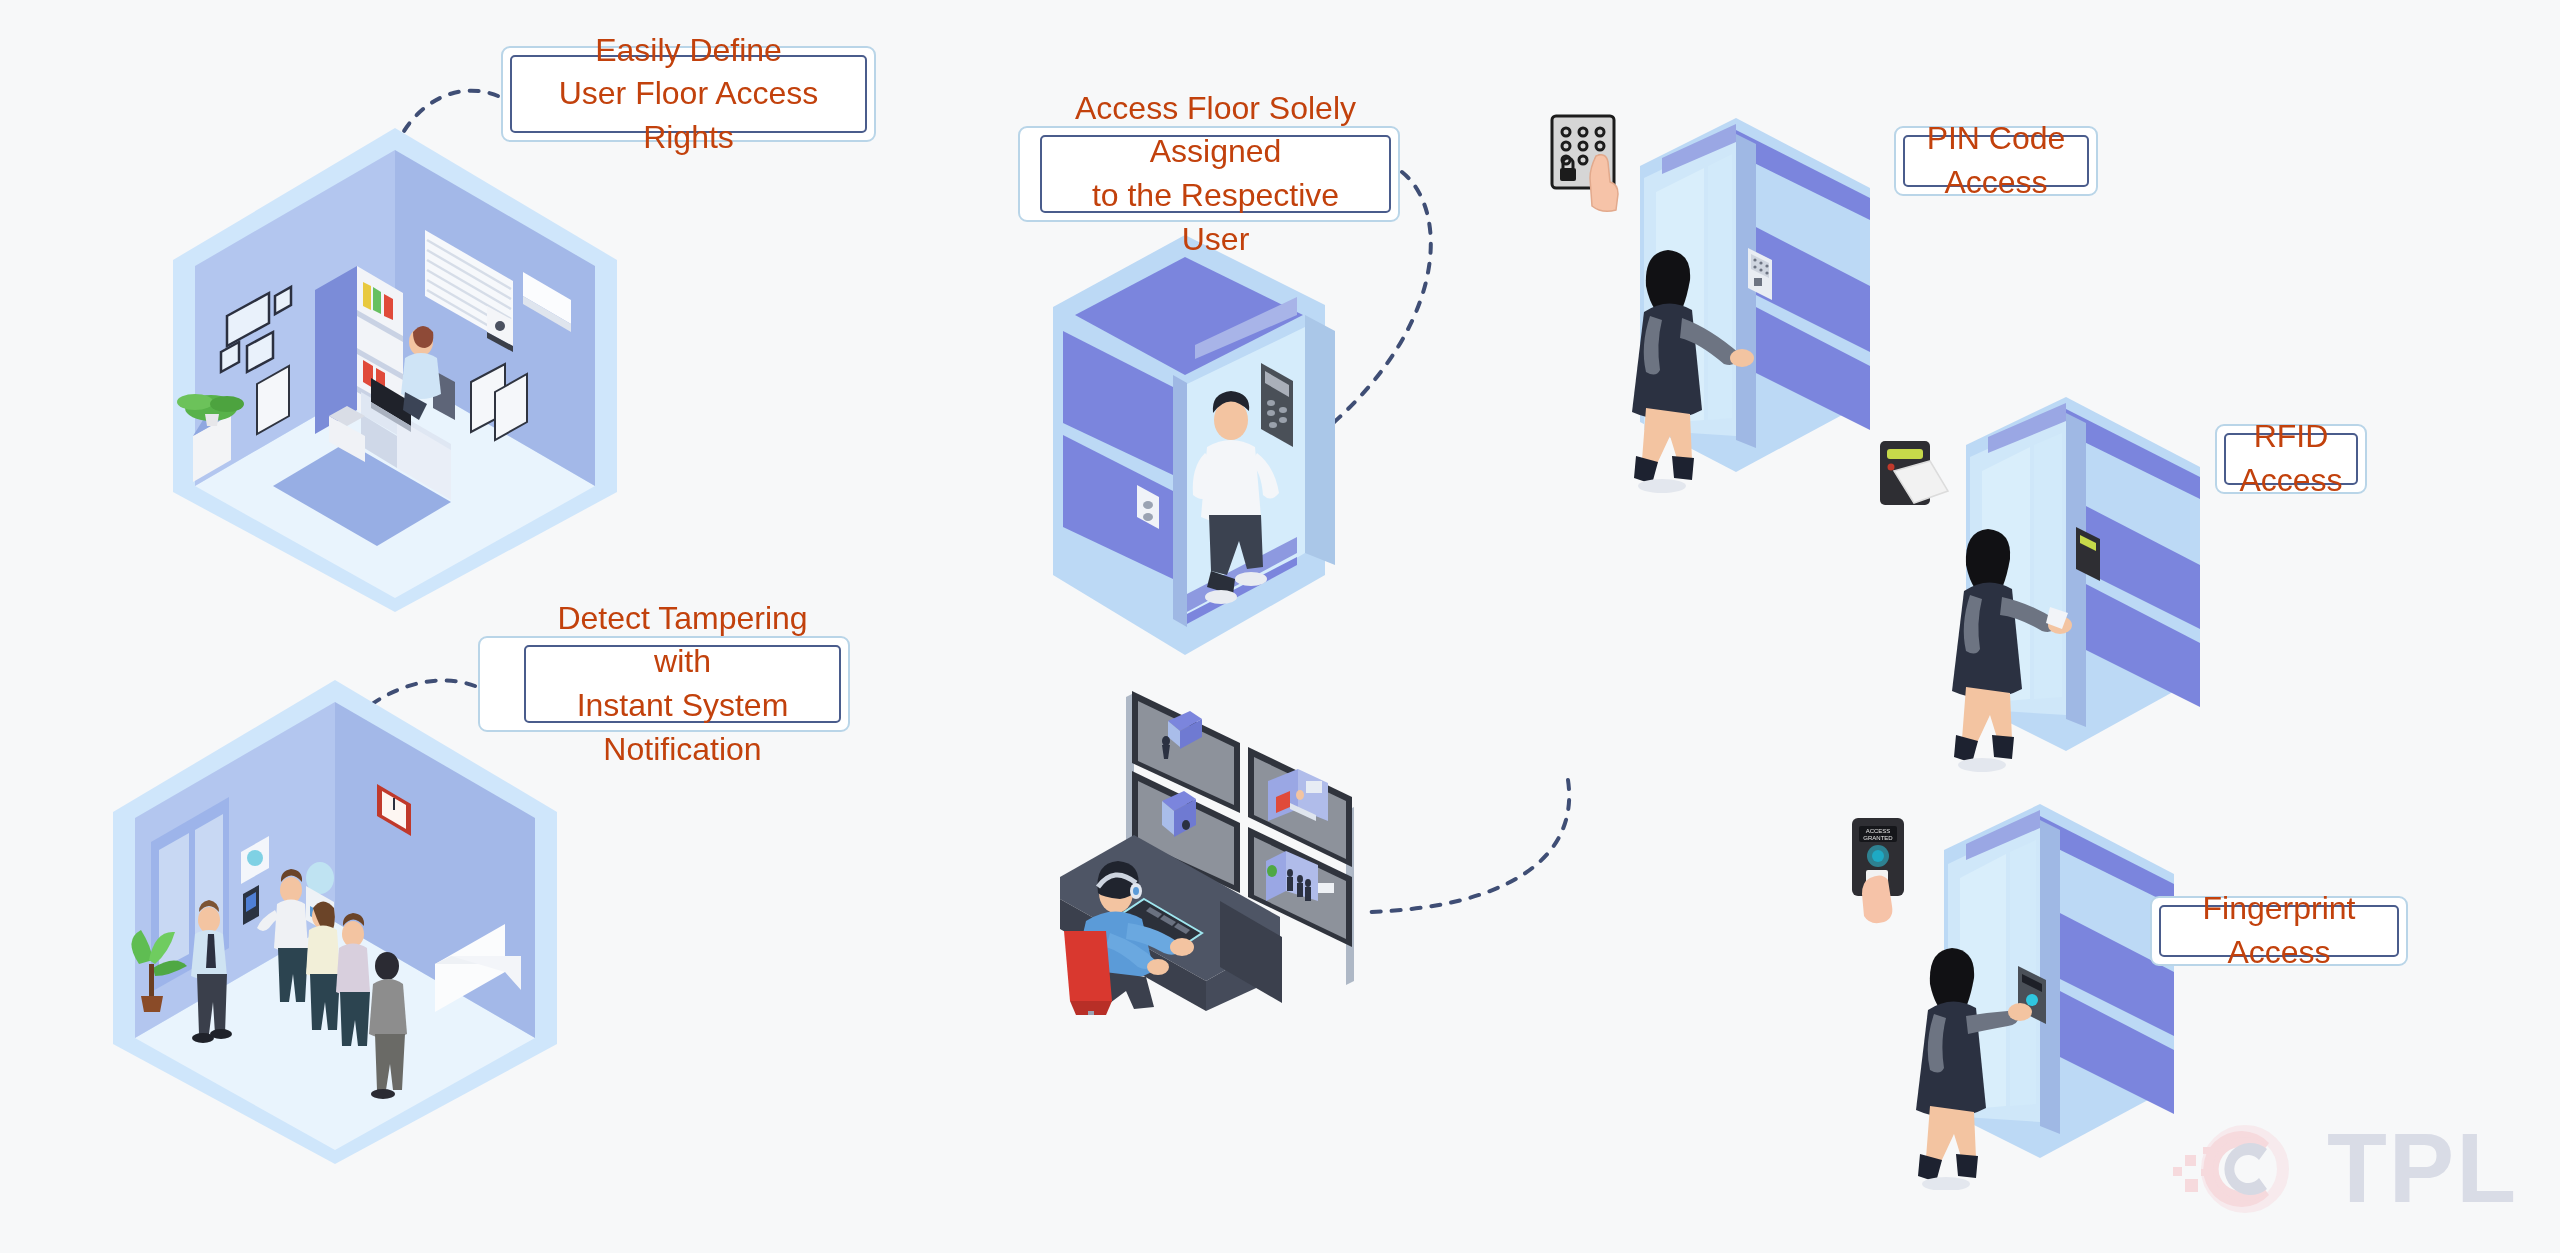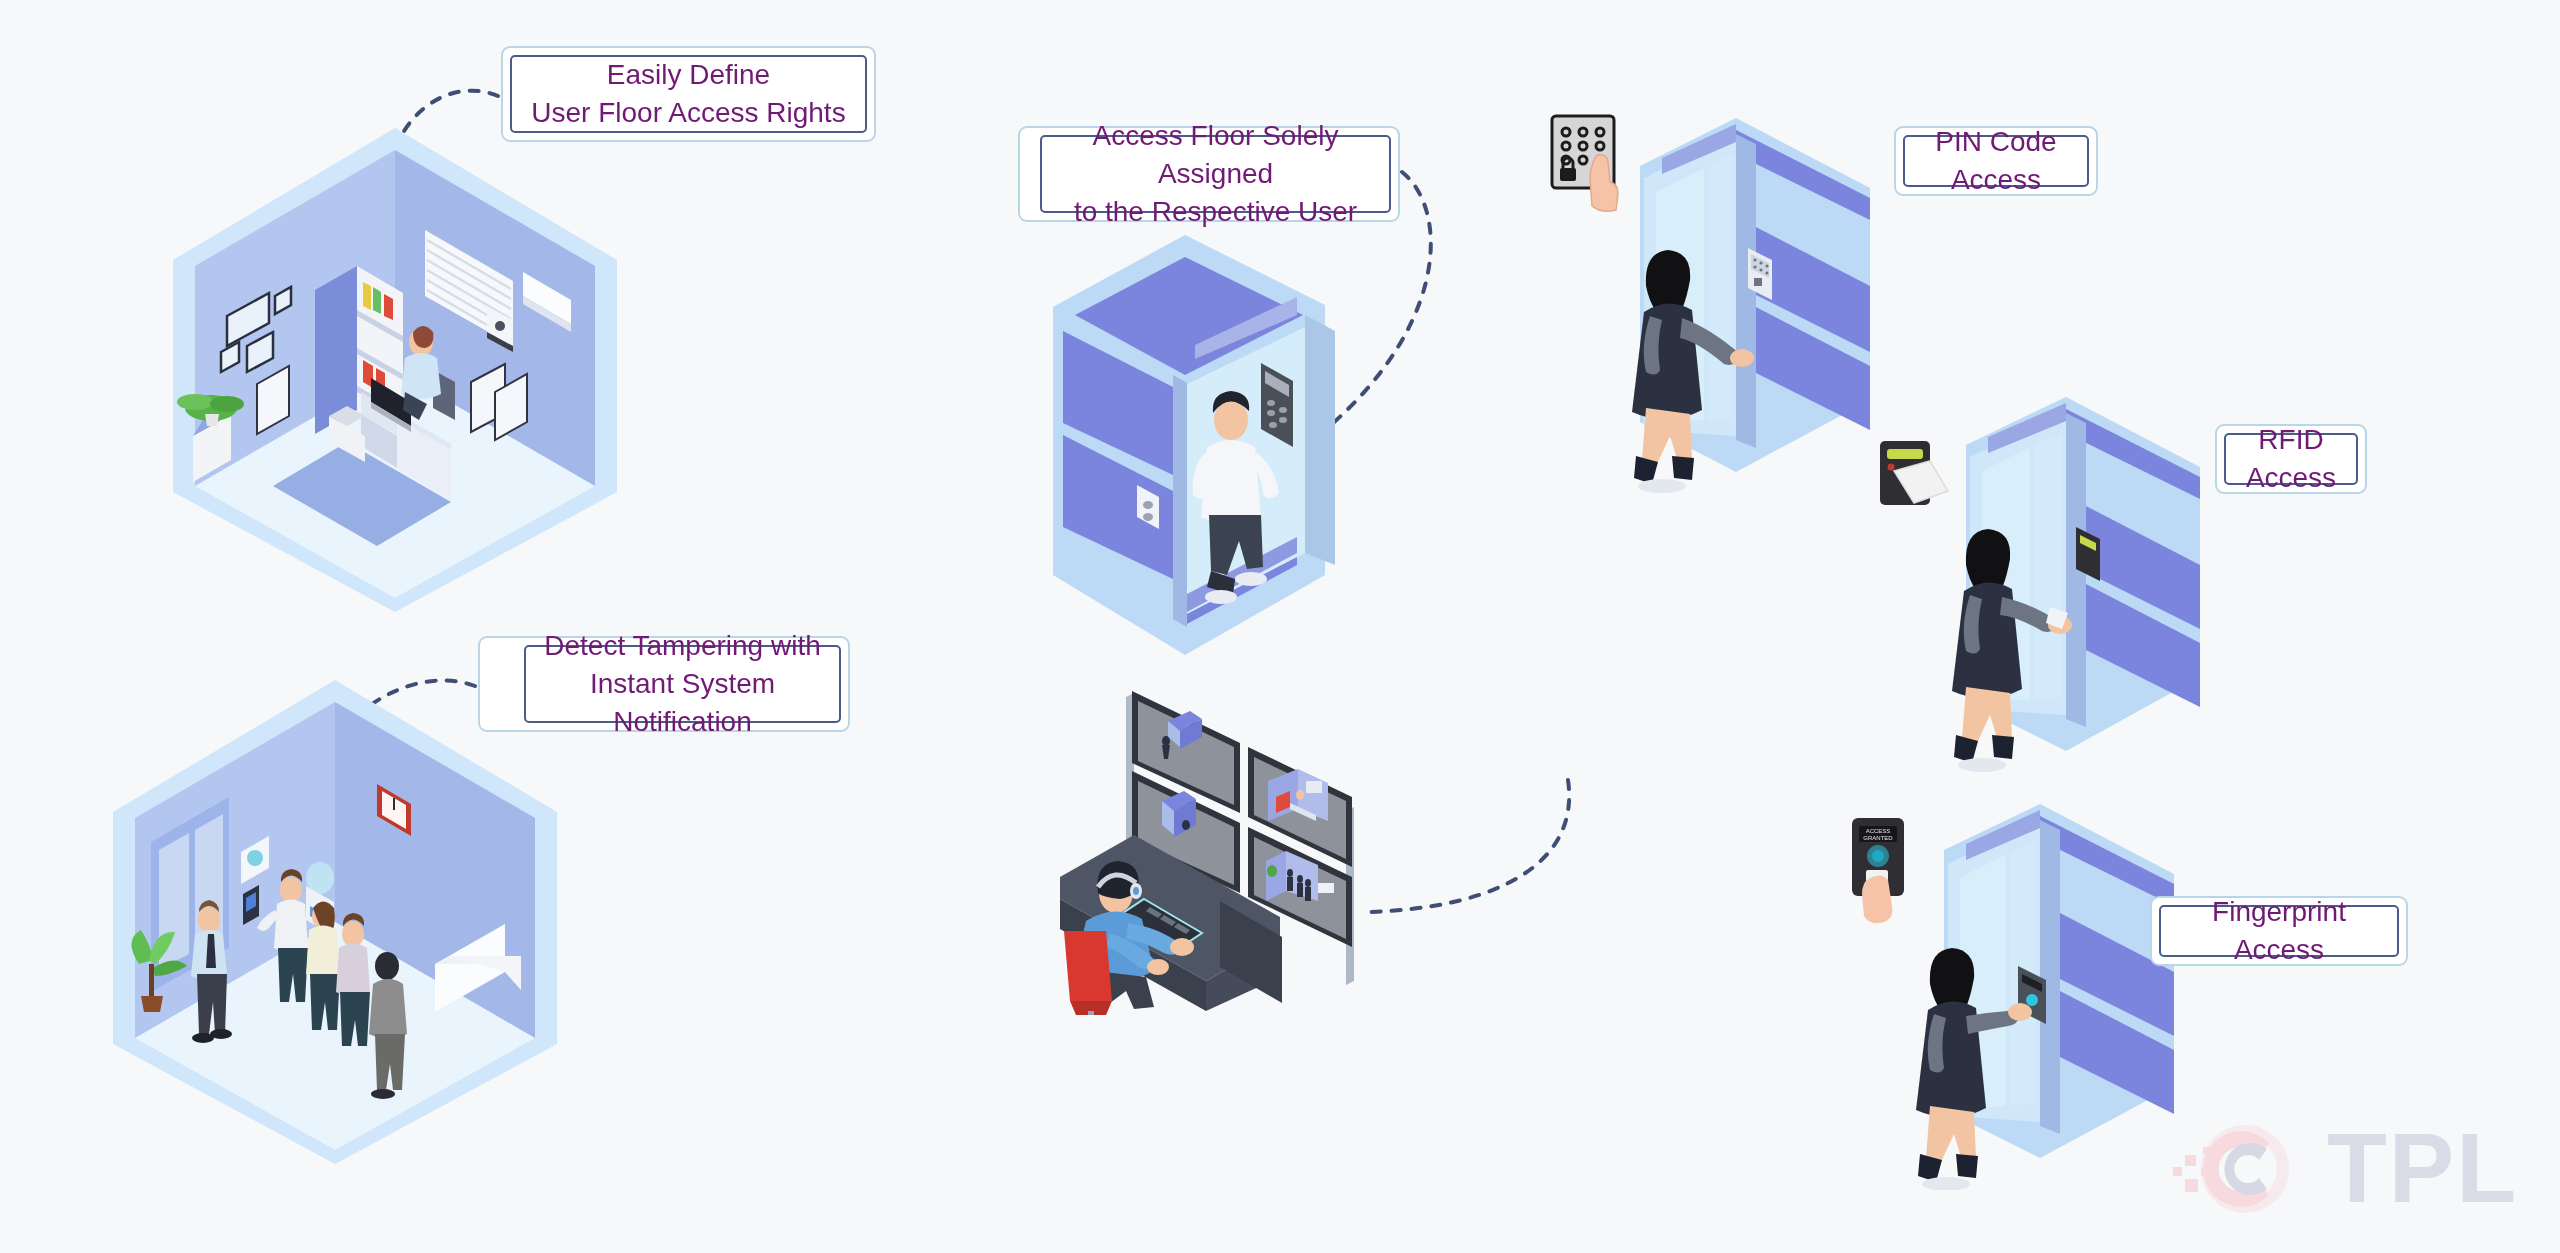--- a/index.html
+++ b/index.html
@@ -30,22 +30,22 @@
     border-radius: 5px;
     background: #ffffff;
     width: 100%; height: 100%;
     display: flex;
     align-items: center;
     justify-content: center;
     text-align: center;
     padding: 6px 16px;
   }
   .callout-text {
-    color: #701a75;
-    font-size: 28px;
+    color: #c2410c;
+    font-size: 32px;
     line-height: 1.36;
     white-space: pre-line;
     font-family: "Liberation Sans", sans-serif;
   }
 
   
   #connectors {
     position: absolute;
     left: 0; top: 0;
     width: 2560px; height: 1253px;

